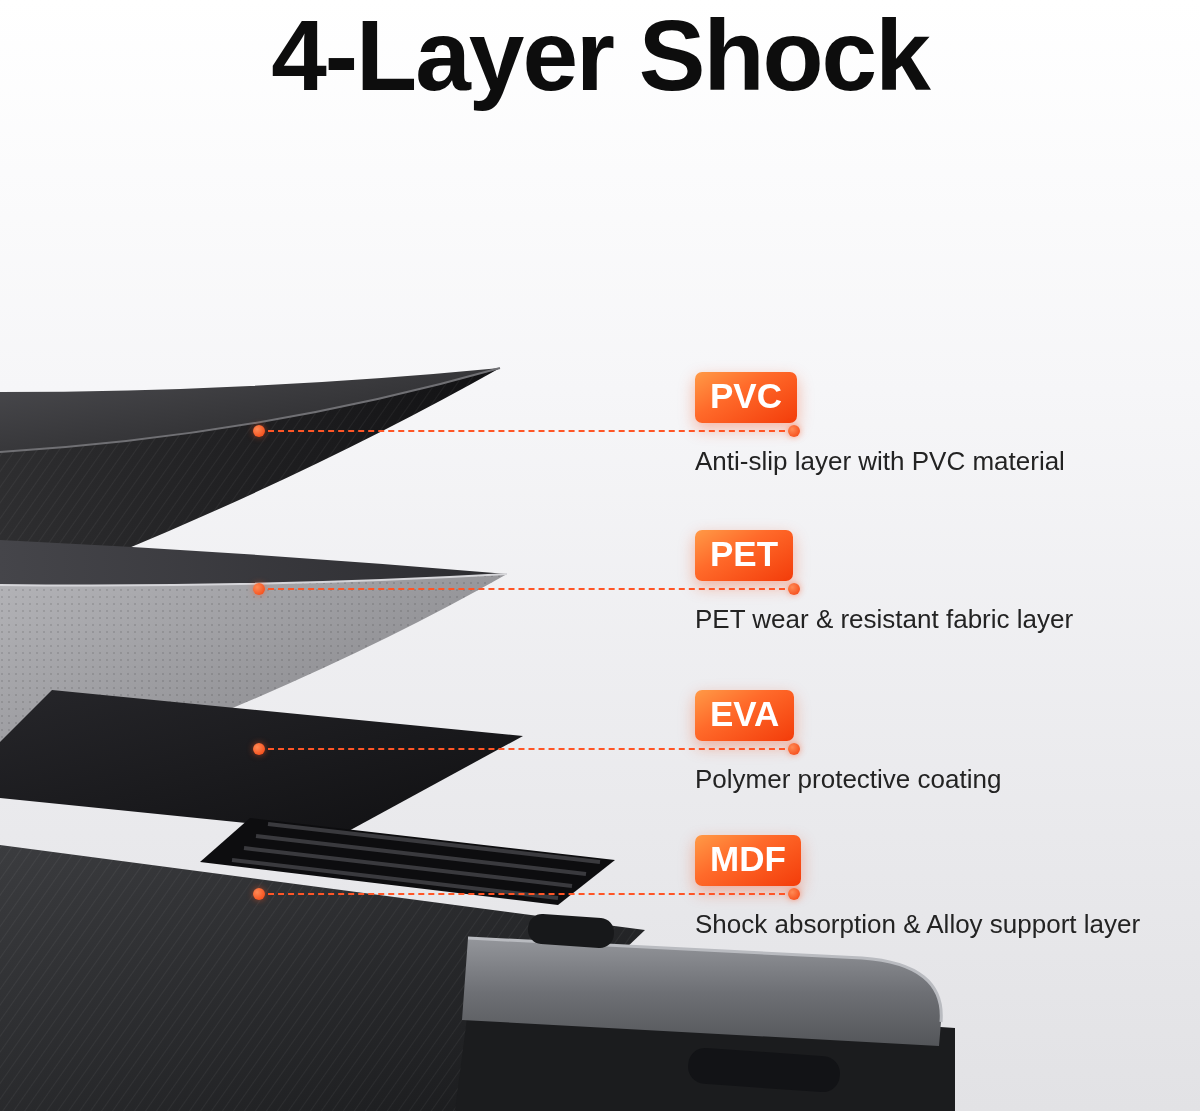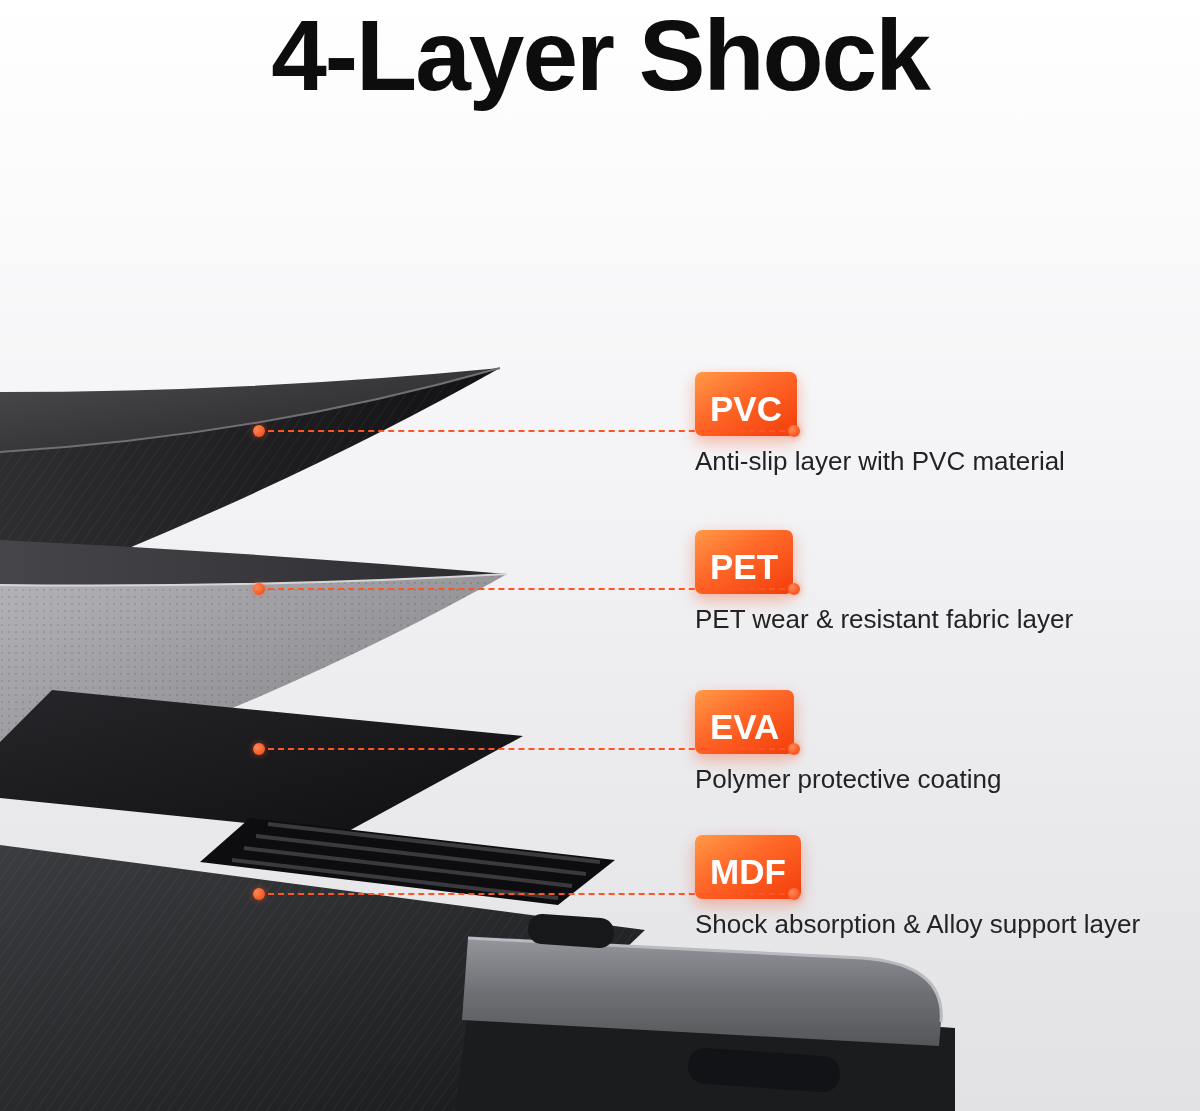--- a/index.html
+++ b/index.html
@@ -13,21 +13,21 @@
     position:absolute;top:-12px;left:0;width:1200px;text-align:center;
     color:#0d0d0d;font-weight:700;font-size:100px;line-height:134px;letter-spacing:-2px;
   }
   
   .art{position:absolute;left:0;top:0;z-index:1;}
   
   .label-group{position:absolute;left:258px;width:537px;z-index:2;}
   .g0{top:372px}.g1{top:530px}.g2{top:690px}.g3{top:835px}
   .badge{
     position:absolute;left:437px;top:0;display:inline-block;
-    padding:18px 15px 7px 15px;border-radius:7px;
+    padding:5px 15px 7px 15px;border-radius:7px;
     background:linear-gradient(150deg,#ff9a47 0%,#ff6a2a 40%,#f33c0a 100%);
     color:#ffffff;font-weight:700;font-size:35px;line-height:1.1;
     box-shadow:0 6px 16px rgba(243,60,10,.35);
   }
   .connector{
     position:absolute;left:0;top:58px;width:537px;height:0;
     border-top:2px dashed #ff5526;
   }
   .dot{
     position:absolute;width:12px;height:12px;border-radius:50%;

